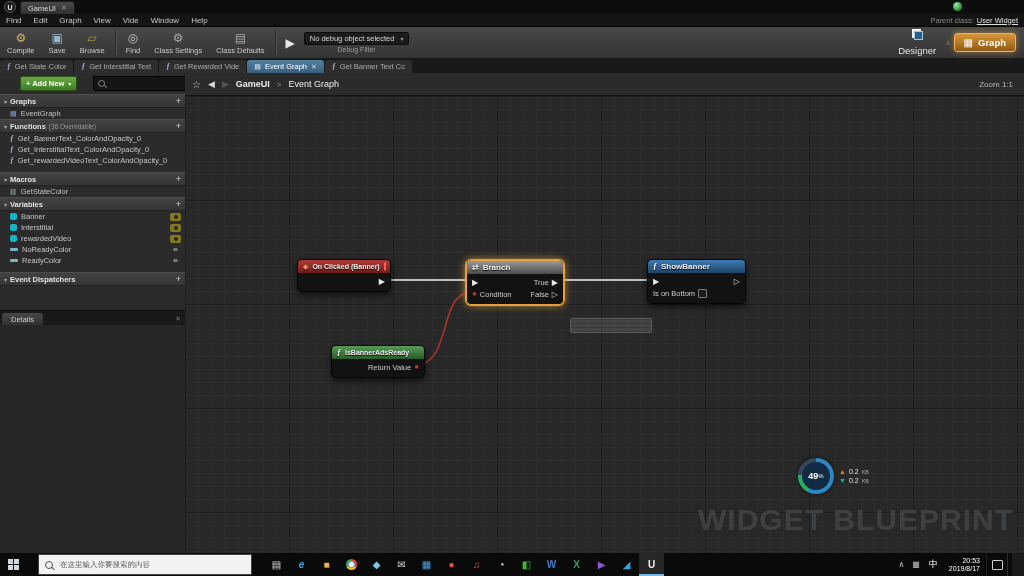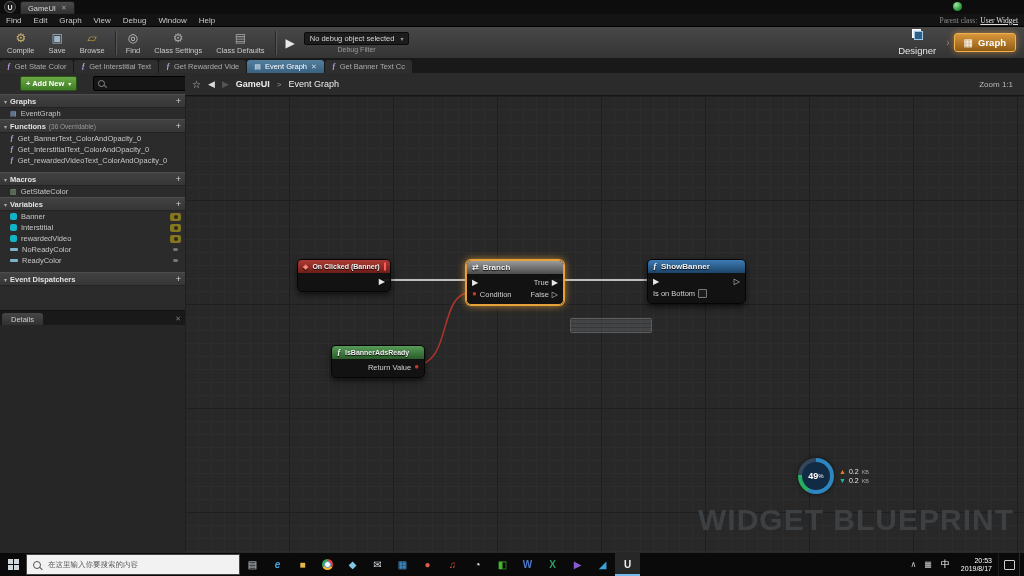--- a/index.html
+++ b/index.html
@@ -9,21 +9,21 @@
   
   .titlebar{position:absolute;left:0;top:0;right:0;height:14px;background:#0d0d0d;display:flex;align-items:flex-end;}
   .ue-logo{width:10px;height:10px;border-radius:50%;background:#1e1e1e;border:1px solid #555;color:#eee;font-size:7px;font-weight:bold;display:flex;align-items:center;justify-content:center;margin:0 4px 1px 4px;}
   .doc-tab{height:12px;display:flex;align-items:center;gap:5px;padding:0 7px;background:linear-gradient(#4a4a4a,#303030);border:1px solid #1a1a1a;border-bottom:none;border-radius:3px 3px 0 0;color:#d8d8d8;font-size:7.5px;}
   .doc-tab .x{color:#999;font-size:7px;}
   .status-dot{position:absolute;right:62px;top:2px;width:9px;height:9px;border-radius:50%;background:radial-gradient(circle at 35% 30%,#9fe89f,#2f9e3f 60%,#176a23);}
 
   
   .menubar{position:absolute;left:0;top:14px;right:0;height:12px;background:#141414;border-bottom:1px solid #000;display:flex;align-items:center;}
   .menu-item{color:#c9c9c9;font-size:8px;padding:0 6px;}
-  .parent-class{margin-left:auto;margin-right:6px;font-size:7.5px;color:#8a8a8a;display:flex;gap:3px;align-items:center;font-family:Liberation Serif, serif;}
+  .parent-class{margin-left:auto;margin-right:6px;font-size:7.5px;color:#8a8a8a;display:flex;gap:3px;align-items:center;}
   .parent-class b{color:#e0e0e0;font-weight:normal;text-decoration:underline;}
 
   
   .toolbar{position:absolute;left:0;top:27px;right:0;height:31px;background:linear-gradient(#484848,#343434);border-bottom:1px solid #1a1a1a;display:flex;align-items:center;}
   .tbtn{display:flex;flex-direction:column;align-items:center;justify-content:center;height:31px;padding:0 7px;color:#c9c9c9;font-size:7.5px;gap:1px;}
   .tbtn .ic{height:14px;display:flex;align-items:center;font-size:12px;line-height:14px;}
   .ic-compile{color:#cdb270;}
   .ic-save{color:#9fb6c9;}
   .ic-browse{color:#c9a33a;}
   .ic-find{color:#c9c9c9;}
@@ -131,21 +131,21 @@
   .ringo{width:36px;height:36px;border-radius:50%;background:conic-gradient(#2e86c1 0 58%,#27ae60 58% 76%,#33475c 76% 100%);display:flex;align-items:center;justify-content:center;box-shadow:0 0 5px rgba(0,0,0,.6);}
   .ringi{width:28px;height:28px;border-radius:50%;background:#122b44;display:flex;align-items:center;justify-content:center;color:#fff;font-size:9px;font-weight:bold;}
   .ringi small{font-size:6px;font-weight:normal;}
   .netcol{display:flex;flex-direction:column;gap:2px;}
   .netrow{display:flex;align-items:center;gap:3px;font-size:7px;color:#e6e6e6;}
   .up-arr{color:#e67e22;font-size:7px;}
   .down-arr{color:#1abc9c;font-size:7px;}
   .netrow small{color:#9aa7b0;font-size:5.5px;}
 
   
-  .taskbar{position:absolute;left:0;right:0;bottom:0;height:23px;background:#0a0a0a;display:flex;align-items:center;z-index:10;}
+  .taskbar{position:absolute;left:0;right:12px;bottom:0;height:23px;background:#0a0a0a;display:flex;align-items:center;z-index:10;gap:12px;}
   .start{width:26px;height:100%;display:flex;align-items:center;justify-content:center;}
   .win{display:grid;grid-template-columns:5px 5px;grid-gap:1px;}
   .win i{width:5px;height:5px;background:#cfd8dc;display:block;}
   .tsearch{width:200px;height:19px;background:#f2f2f2;display:flex;align-items:center;gap:5px;padding:0 6px;border:1px solid #444;}
   .mag2{width:6px;height:6px;border:1px solid #555;border-radius:50%;position:relative;flex:none;}
   .mag2::after{content:"";position:absolute;width:4px;height:1px;background:#555;transform:rotate(45deg);right:-3px;bottom:-1px;}
   .tsearch input{flex:1;border:none;outline:none;background:transparent;font-size:7.5px;color:#333;min-width:0;}
   .tsearch input::placeholder{color:#5a5a5a;}
   .apps{display:flex;height:100%;}
   .tb-app{width:25px;height:100%;display:flex;align-items:center;justify-content:center;font-size:10px;color:#cfd8dc;position:relative;}
@@ -188,21 +188,21 @@
       <span class="x">✕</span>
     </div>
     <div class="status-dot"></div>
   </div>
 
   <div class="menubar">
     <span class="menu-item">Find</span>
     <span class="menu-item">Edit</span>
     <span class="menu-item">Graph</span>
     <span class="menu-item">View</span>
-    <span class="menu-item">Debug</span>
+    <span class="menu-item">Vide</span>
     <span class="menu-item">Window</span>
     <span class="menu-item">Help</span>
     <span class="parent-class">
       <span>Parent class:</span>
       <b>User Widget</b>
     </span>
   </div>
 
   <div class="toolbar">
     <div class="tbtn">

